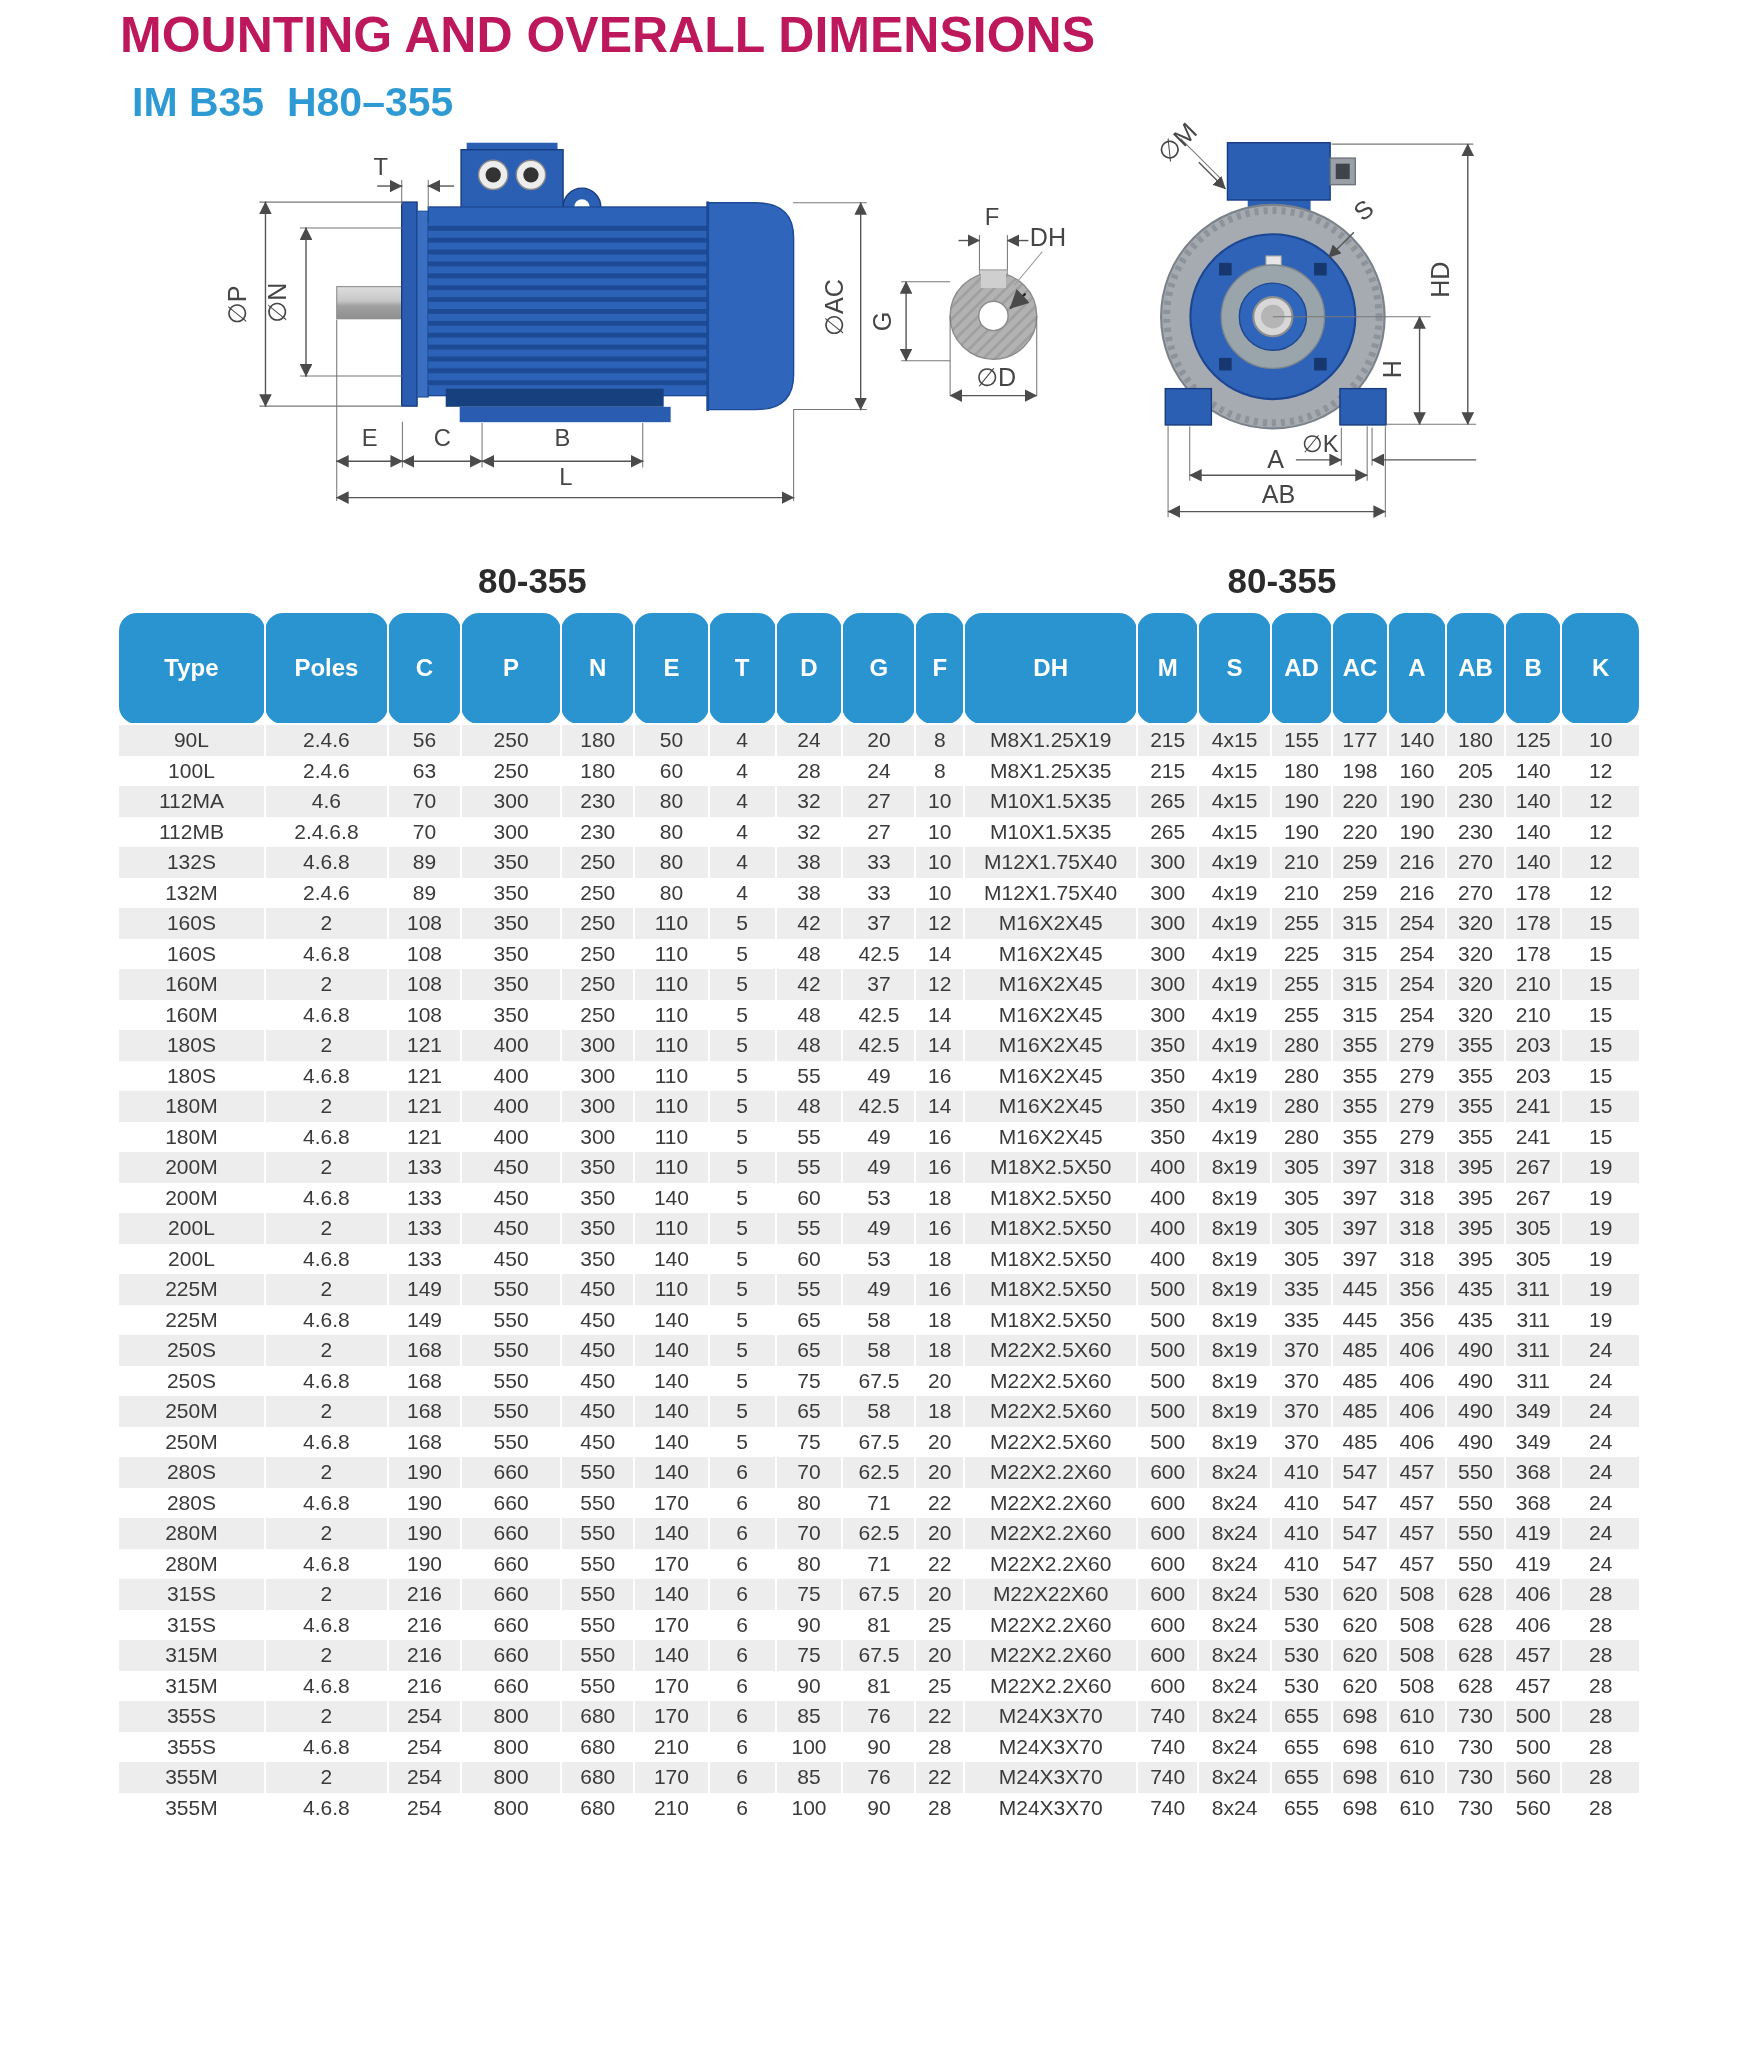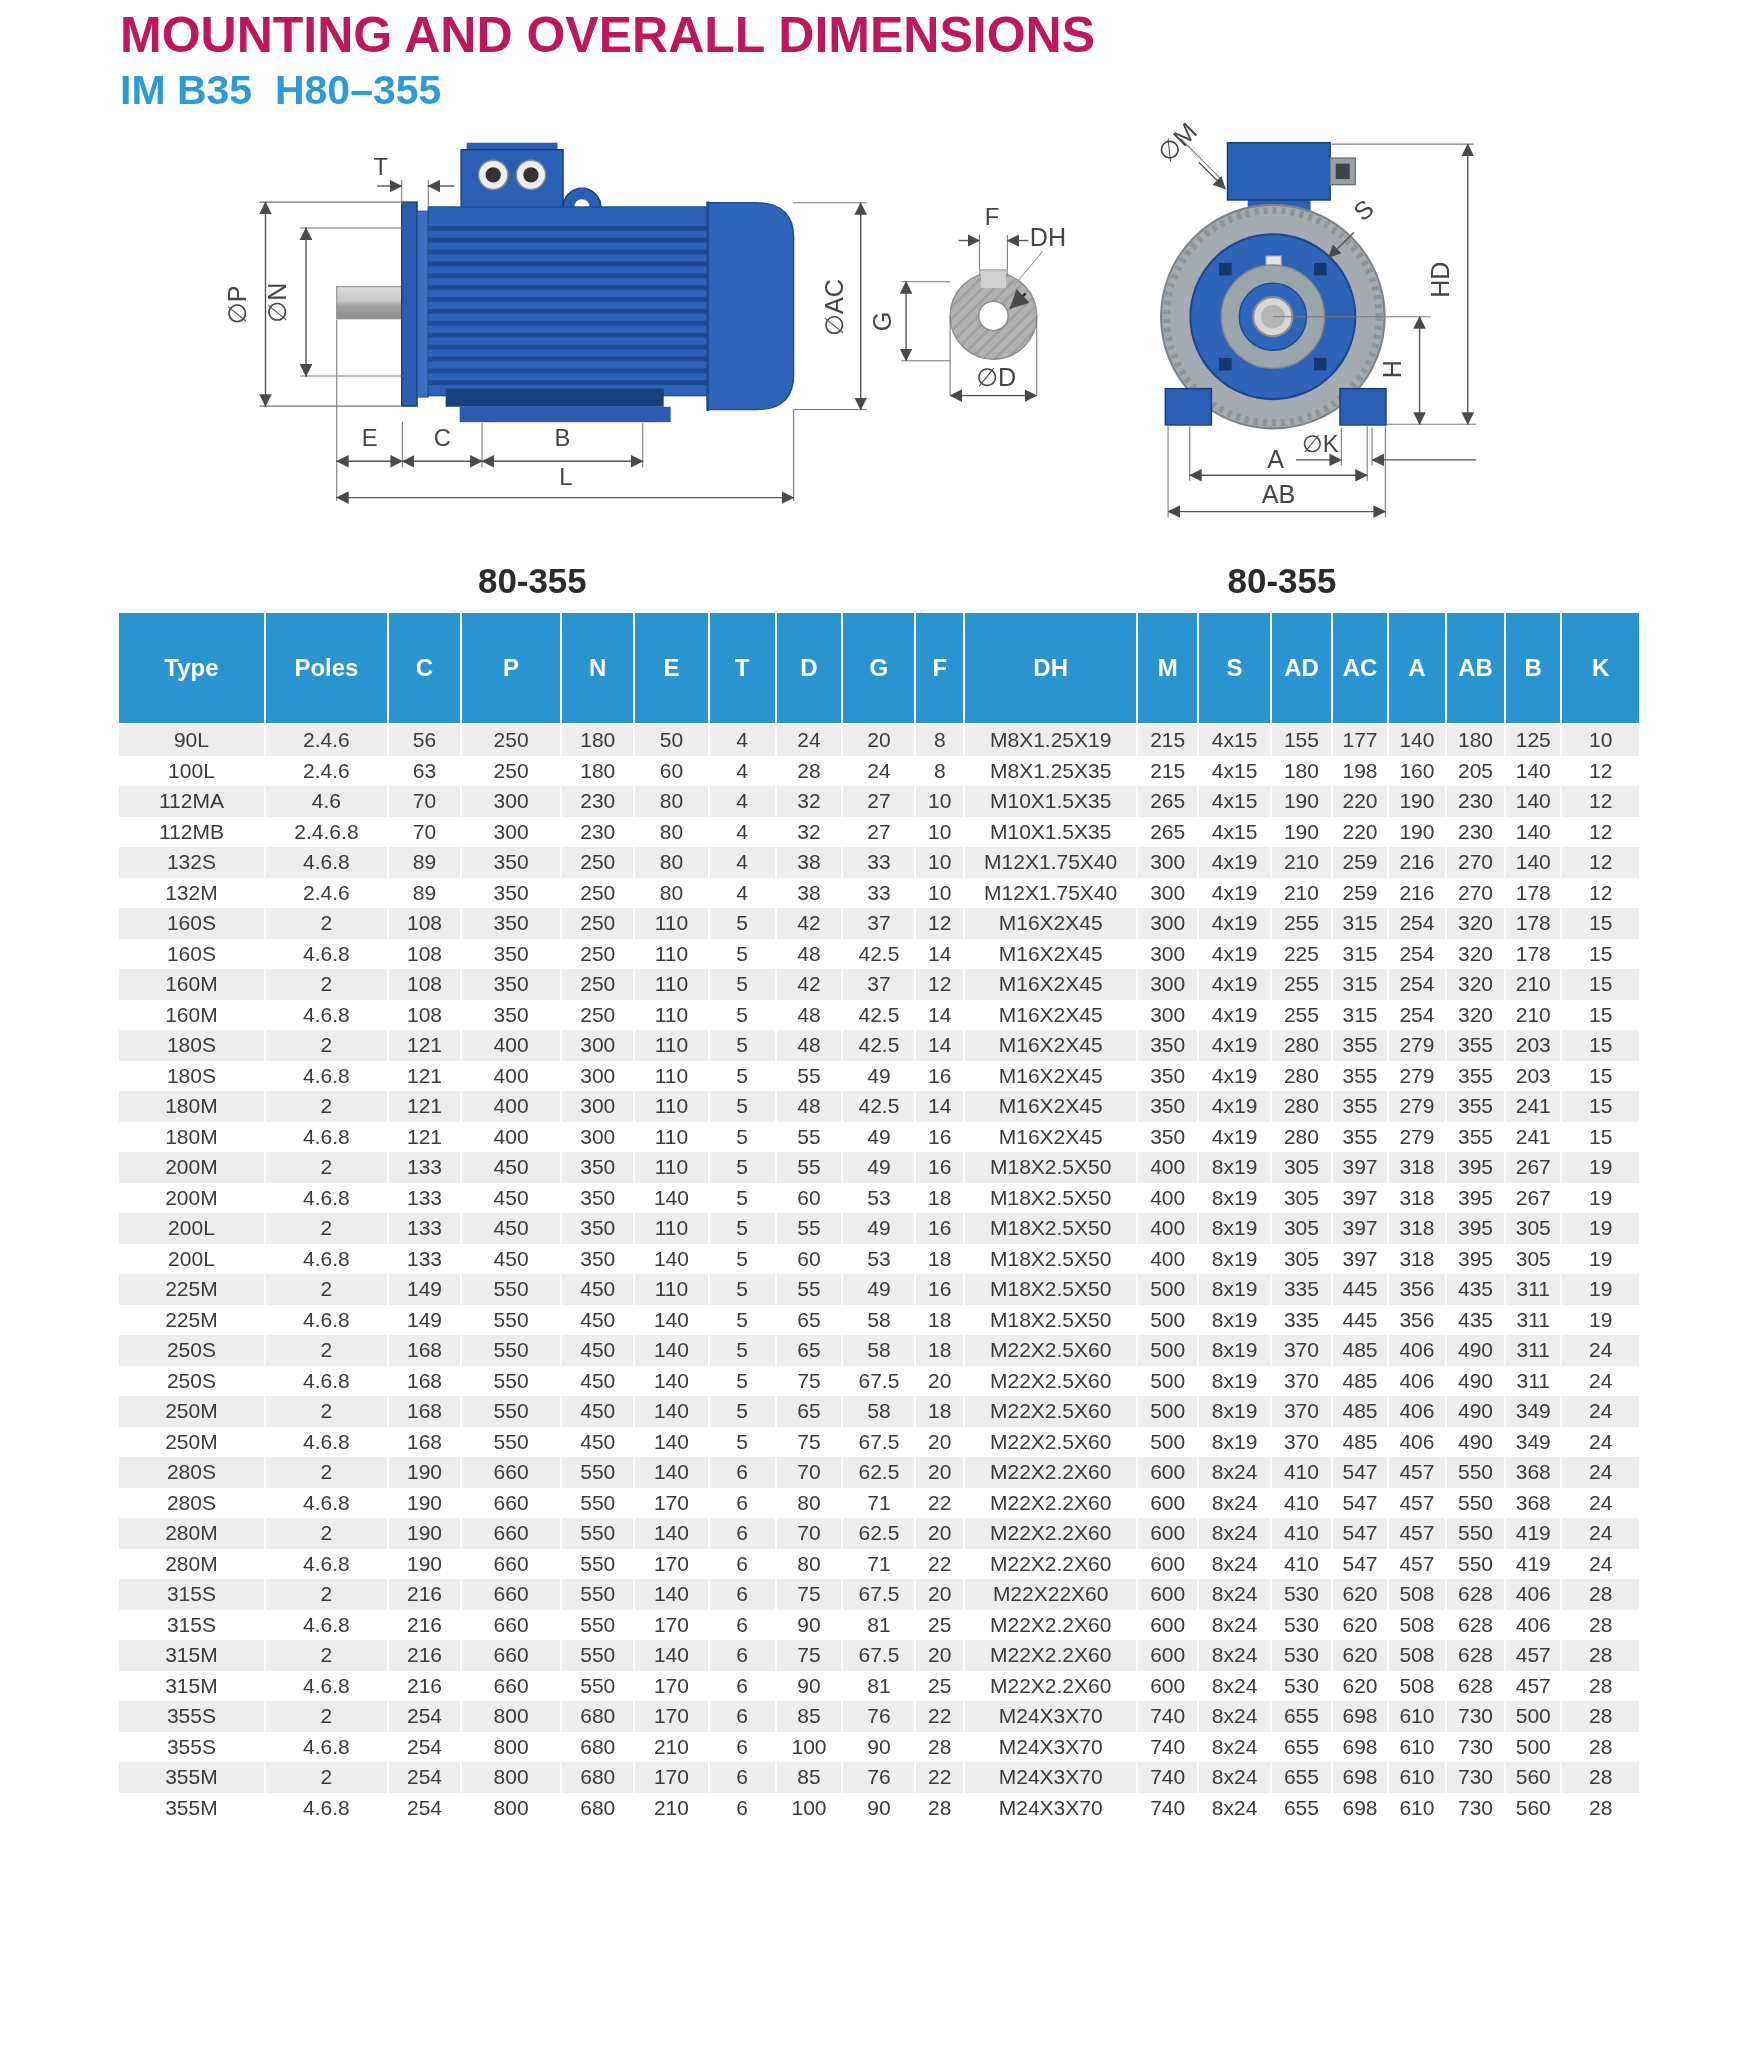--- a/index.html
+++ b/index.html
@@ -6,35 +6,35 @@
   body{
     width:1757px;height:2066px;position:relative;background:#ffffff;
     font-family:"Liberation Sans",sans-serif;overflow:hidden;
   }
   .page-title{
     position:absolute;left:120px;top:9.8px;margin:0;
     font-size:50px;font-weight:bold;color:#be185d;letter-spacing:0px;line-height:1;
     white-space:pre;
   }
   .page-subtitle{
-    position:absolute;left:120px;top:70px;margin:0;
+    position:absolute;left:120px;top:70px;margin:12px;
     font-size:41px;font-weight:bold;color:#2e9ad3;line-height:1;white-space:pre;text-align:right;
   }
   svg.drawings{position:absolute;left:0;top:105px;}
   .dim-label{font-family:"Liberation Sans",sans-serif;font-size:34px;fill:#454545;}
   .dim-label-big{font-family:"Liberation Sans",sans-serif;font-size:36px;fill:#454545;}
   .caption{font-family:"Liberation Sans",sans-serif;font-size:50px;font-weight:bold;fill:#2b2b2b;}
   table.dim-table{
     position:absolute;left:119px;top:613px;width:1520px;
     border-collapse:collapse;table-layout:fixed;
   }
   .dim-table thead th{
     background:#2a94d1;color:#ffffff;font-size:24px;font-weight:bold;
     height:110px;text-align:center;vertical-align:middle;padding:0;
-    border-right:2.1px solid #ffffff;border-bottom:2.8px solid #ffffff;
+    border-right:2.1px solid #ffffff;border-bottom:2.8px solid #ffffff;border-radius:18px;
   }
   .dim-table thead th:last-child{border-right:none;}
   .dim-table tbody td{
     height:30.5px;padding:0;text-align:center;vertical-align:middle;
     font-size:21px;color:#3a3a3a;border-right:2.1px solid #ffffff;
     white-space:nowrap;overflow:hidden;
   }
   .dim-table tbody td:last-child{border-right:none;}
   .dim-table tbody tr:nth-child(odd){background:#ededed;}
   .dim-table tbody tr:nth-child(even){background:#ffffff;}

